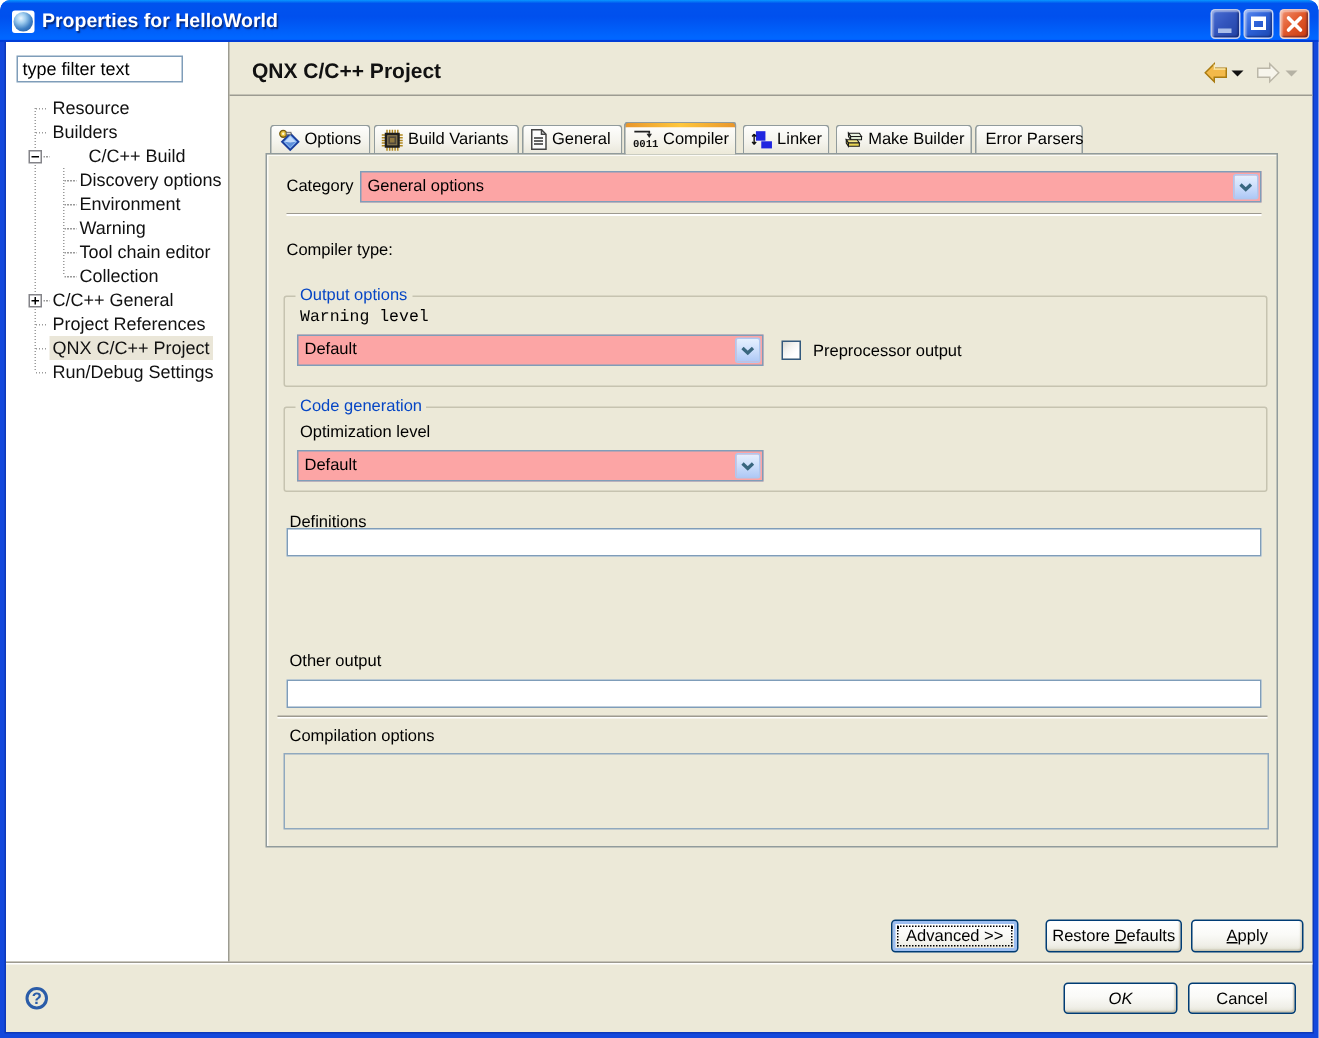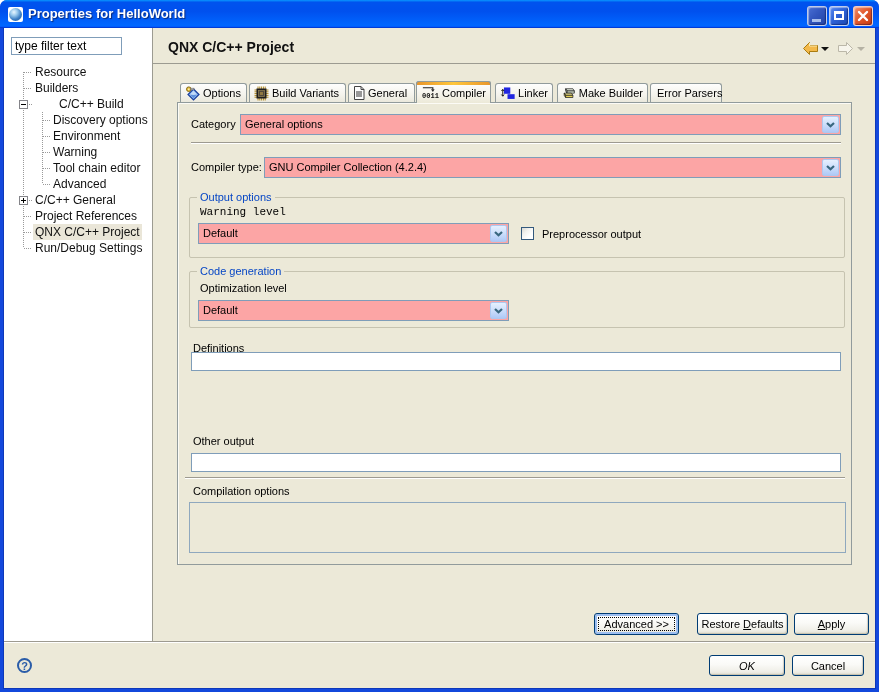--- a/index.html
+++ b/index.html
@@ -117,21 +117,21 @@
       <b></b>
     </div>
 
   <div class="ti" style="left:35px;top:64px;">Resource</div>
   <div class="ti" style="left:35px;top:80px;">Builders</div>
   <div class="ti" style="left:35px;top:96px;margin-left:24px;">C/C++ Build</div>
   <div class="ti" style="left:53px;top:112px;">Discovery options</div>
   <div class="ti" style="left:53px;top:128px;">Environment</div>
   <div class="ti" style="left:53px;top:144px;">Warning</div>
   <div class="ti" style="left:53px;top:160px;">Tool chain editor</div>
-  <div class="ti" style="left:53px;top:176px;">Advanced</div>
+  <div class="ti" style="left:53px;top:176px;">Collection</div>
   <div class="ti" style="left:35px;top:192px;">C/C++ General</div>
   <div class="ti" style="left:35px;top:208px;">Project References</div>
   <div class="ti sel" style="left:33px;top:224px;padding:0 2px;">QNX C/C++ Project</div>
   <div class="ti" style="left:35px;top:240px;">Run/Debug Settings</div>
 
   <div class="hdr">QNX C/C++ Project</div>
   <div class="hsep"></div>
 
   <svg style="position:absolute;left:802px;top:41px;" width="17" height="15" viewBox="0 0 17 15">
     <path d="M7.5,1.5 L1.5,7.5 L7.5,13.5 L7.5,10.5 L15.5,10.5 L15.5,4.5 L7.5,4.5 Z" fill="#F3B94A" stroke="#A97B10" stroke-width="1"></path>
@@ -215,25 +215,20 @@
 
   <div class="lbl" style="left:191px;top:118px;">Category</div>
   <div class="combo" style="left:240px;top:114px;width:601px;">General options<span class="cbtn">
         <svg width="9" height="6" viewBox="0 0 9 6">
           <path d="M1,1 L4.5,4.3 L8,1" fill="none" stroke="#39677F" stroke-width="2.2"></path>
         </svg>
       </span></div>
   <div class="etch" style="left:191px;top:142px;width:650px;"></div>
 
   <div class="lbl" style="left:191px;top:161px;">Compiler type:</div>
-  <div class="combo" style="left:264px;top:157px;width:577px;">GNU Compiler Collection (4.2.4)<span class="cbtn">
-        <svg width="9" height="6" viewBox="0 0 9 6">
-          <path d="M1,1 L4.5,4.3 L8,1" fill="none" stroke="#39677F" stroke-width="2.2"></path>
-        </svg>
-      </span></div>
 
   <div class="grp" style="left:189px;top:197px;width:656px;height:61px;"></div>
   <div class="grplbl" style="left:197px;top:190px;">Output options</div>
   <div class="lbl" style="left:200px;top:206px;font-family:Liberation Mono, monospace;">Warning level</div>
   <div class="combo" style="left:198px;top:223px;width:311px;">Default<span class="cbtn">
         <svg width="9" height="6" viewBox="0 0 9 6">
           <path d="M1,1 L4.5,4.3 L8,1" fill="none" stroke="#39677F" stroke-width="2.2"></path>
         </svg>
       </span></div>
   <div class="cb" style="left:521px;top:227px;"></div>

